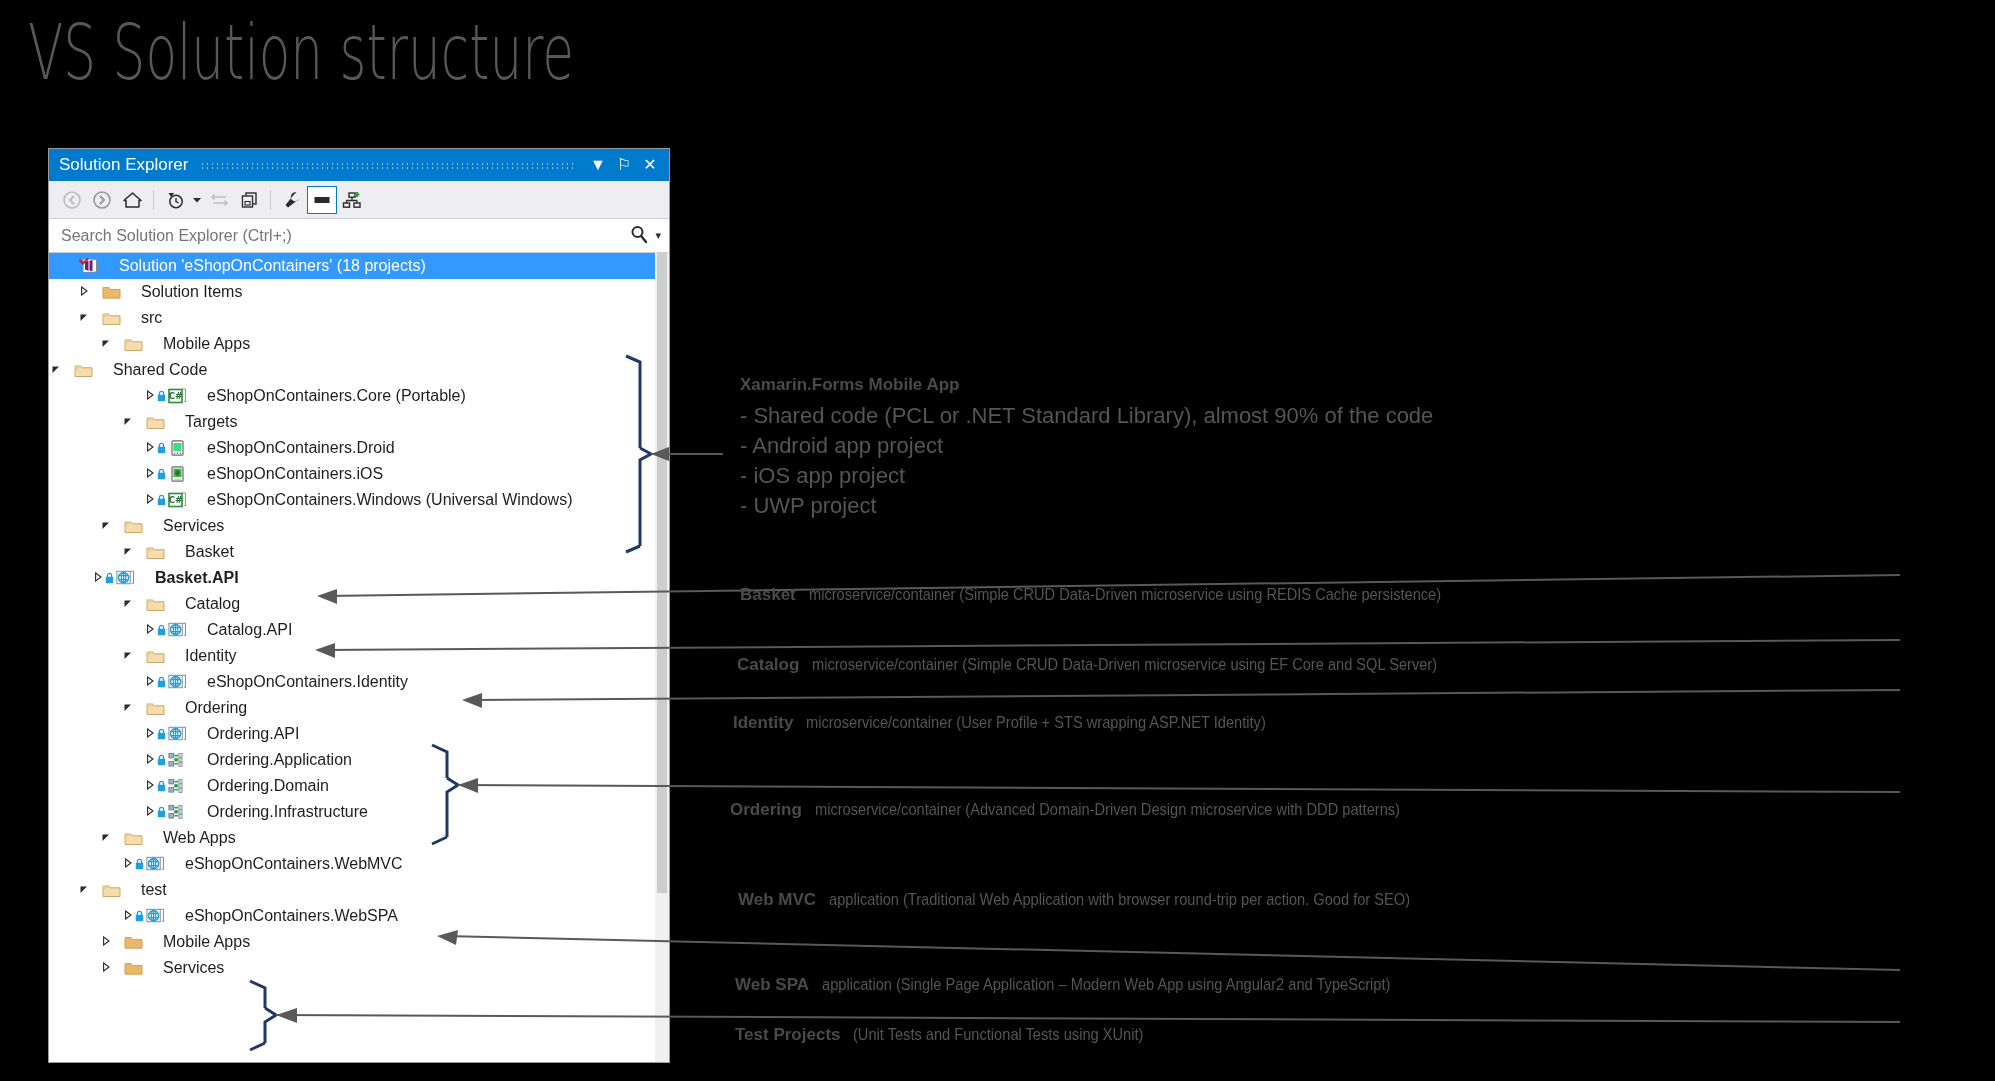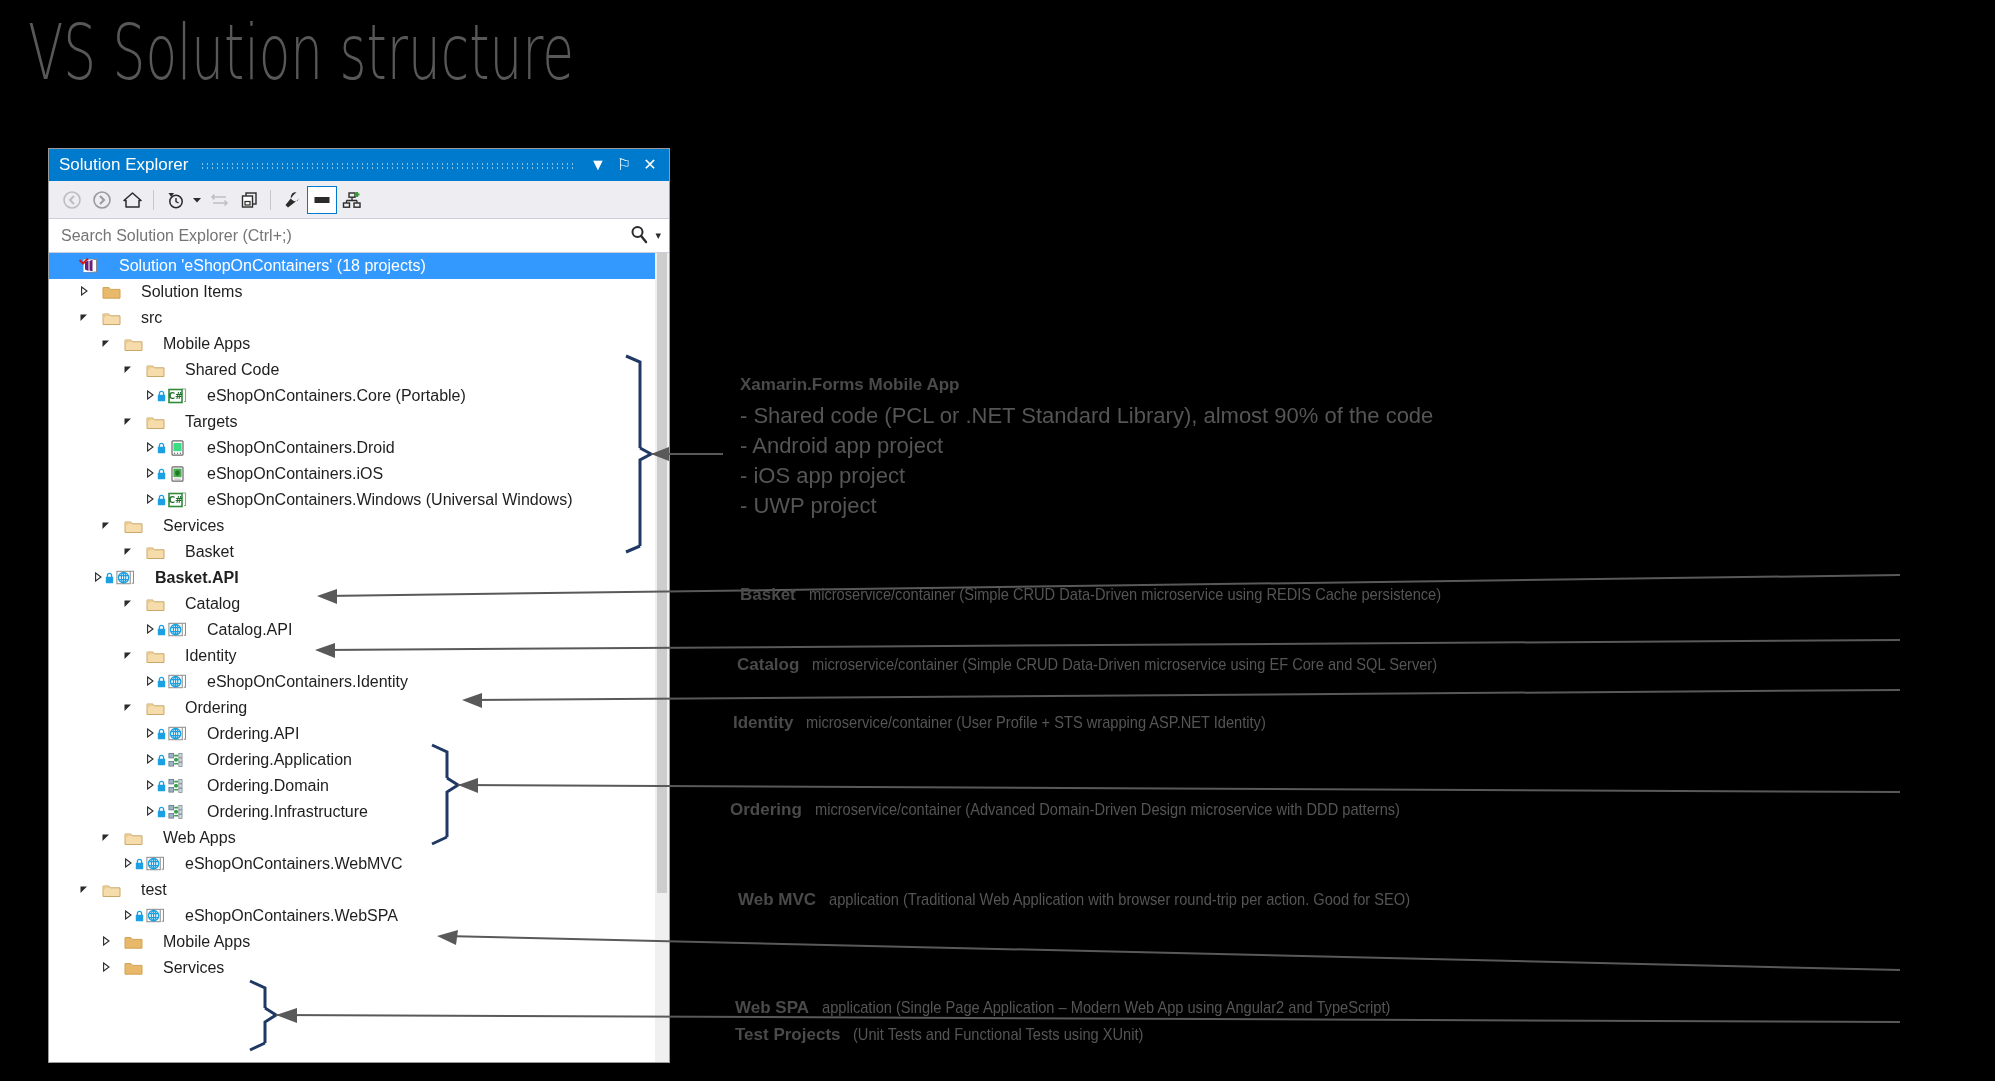--- a/index.html
+++ b/index.html
@@ -208,21 +208,21 @@
             </svg></span>
           <span class="lock"></span>
           <span class="ico">
             <svg width="19" height="15" viewBox="0 0 19 15">
               <path d="M1 3 L7 3 L8.6 4.8 L18 4.8 L18 13.5 L1 13.5 Z" fill="#f6dcab" stroke="#c9a86a" stroke-width="1"></path>
               <path d="M1 3 L7 3 L8.6 4.8 L4 4.8 L1 8 Z" fill="#e9c98b"></path>
             </svg>
           </span>
           <span class="lbl">Mobile Apps</span>
         </div>
-        <div class="row" style="padding-left: 72px;">
+        <div class="row" style="">
           <span class="tw open"><svg width="10" height="10" viewBox="0 0 10 10">
               <path d="M1.5 2.5 L8 2.5 L1.5 9 Z" fill="#2b2b2b"></path>
             </svg></span>
           <span class="lock"></span>
           <span class="ico">
             <svg width="19" height="15" viewBox="0 0 19 15">
               <path d="M1 3 L7 3 L8.6 4.8 L18 4.8 L18 13.5 L1 13.5 Z" fill="#f6dcab" stroke="#c9a86a" stroke-width="1"></path>
               <path d="M1 3 L7 3 L8.6 4.8 L4 4.8 L1 8 Z" fill="#e9c98b"></path>
             </svg>
           </span>
@@ -704,21 +704,21 @@
 <div class="ann ann-big" style="left:730px;top:800px;">
   <span class="hd">Ordering</span>
   <span class="scaleX" style="margin-left:8px;">microservice/container (Advanced Domain-Driven Design microservice with DDD patterns)</span>
 </div>
 
 <div class="ann ann-big" style="left:738px;top:890px;">
   <span class="hd">Web MVC</span>
   <span class="scaleX" style="margin-left:8px;">application (Traditional Web Application with browser round-trip per action. Good for SEO)</span>
 </div>
 
-<div class="ann ann-big" style="left:735px;top:975px;margin-top:23px;">
+<div class="ann ann-big" style="left:735px;top:975px;">
   <span class="hd">Web SPA</span>
   <span class="scaleX" style="margin-left:8px;">application (Single Page Application – Modern Web App using Angular2 and TypeScript)</span>
 </div>
 
 <div class="ann ann-big" style="left:735px;top:1025px;">
   <span class="hd">Test Projects</span>
   <span class="scaleX" style="margin-left:8px;">(Unit Tests and Functional Tests using XUnit)</span>
 </div>
 
 </body></html>

